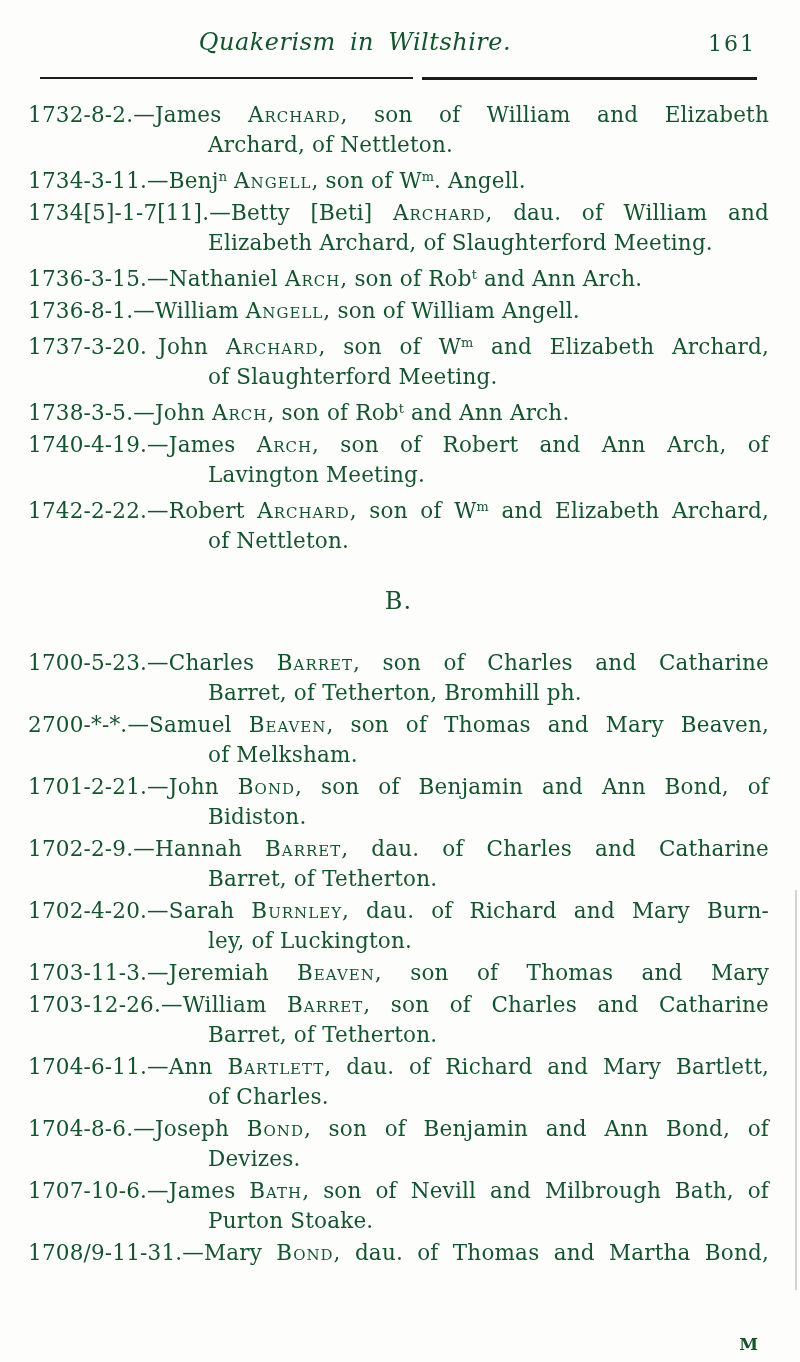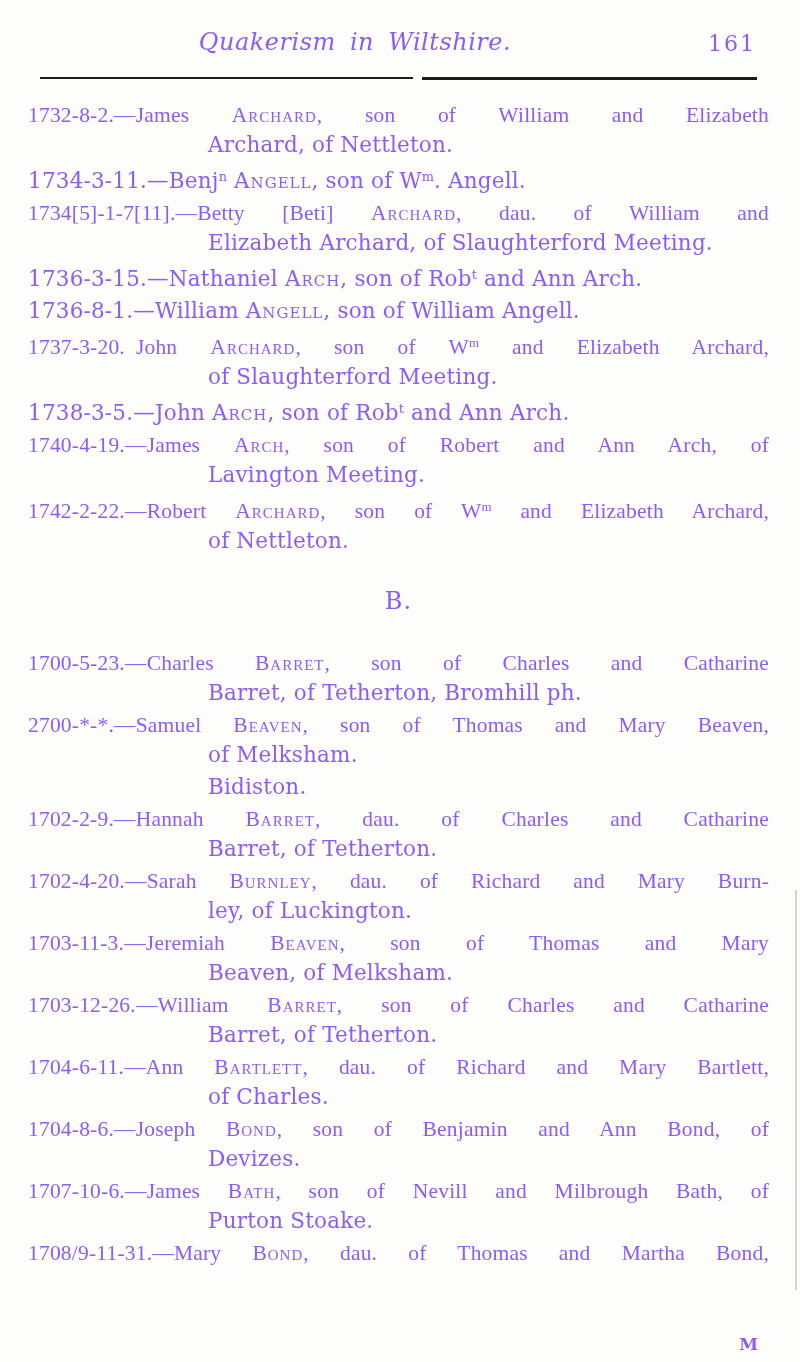--- a/index.html
+++ b/index.html
@@ -3,21 +3,21 @@
 <meta charset="utf-8">
 <style>
   html, body { margin: 0; padding: 0; background: #ffffff; }
   .page {
     position: relative;
     width: 800px;
     height: 1362px;
     background: #fdfdfc;
     overflow: hidden;
     font-family: "DejaVu Serif", serif;
-    color: #8b5cf6;
+    color: #14532d;
   }
   .running-title {
     position: absolute;
     top: 28px; left: 0; right: 90px;
     text-align: center;
     font-style: italic;
     font-size: 24px;
     word-spacing: 6px;
     letter-spacing: 0.5px;
   }
@@ -37,21 +37,21 @@
   main.records {
     position: absolute;
     top: 100px; left: 28px; width: 741px;
     font-size: 21.5px;
     line-height: 30px;
     letter-spacing: 0.2px;
   }
   .entry { margin: 0 0 2px 0; }
   .line { white-space: normal; }
   .line.indent  { padding-left: 180px; }
-  .line.justify { text-align: justify; text-align-last: justify; font-family: Liberation Serif, serif; }
+  .line.justify { text-align: justify; text-align-last: justify; }
   .sc  { font-variant: small-caps; letter-spacing: 1px; }
   .sup { font-size: 0.6em; vertical-align: 0.55em; letter-spacing: 0; }
   .section-heading {
     text-align: center;
     font-size: 24px;
     margin-top: 30px;
     margin-bottom: 32px;
     letter-spacing: 1px;
   }
   .signature-mark {
@@ -120,33 +120,33 @@
       <div class="section-heading">B.</div>
       <div class="entry">
         <div class="line justify"><span>1700-5-23.—Charles </span><span class="sc">Barret</span><span>, son of Charles and Catharine</span></div>
         <div class="line indent"><span>Barret, of Tetherton, Bromhill ph.</span></div>
       </div>
       <div class="entry">
         <div class="line justify"><span>2700-*-*.—Samuel </span><span class="sc">Beaven</span><span>, son of Thomas and Mary Beaven,</span></div>
         <div class="line indent"><span>of Melksham.</span></div>
       </div>
       <div class="entry">
+        <div class="line justify"><span>1701-2-21.—John </span><span class="sc">Bond</span><span>, son of Benjamin and Ann Bond, of</span></div>
         <div class="line indent"><span>Bidiston.</span></div>
       </div>
       <div class="entry">
         <div class="line justify"><span>1702-2-9.—Hannah </span><span class="sc">Barret</span><span>, dau. of Charles and Catharine</span></div>
         <div class="line indent"><span>Barret, of Tetherton.</span></div>
       </div>
       <div class="entry">
         <div class="line justify"><span>1702-4-20.—Sarah </span><span class="sc">Burnley</span><span>, dau. of Richard and Mary Burn-</span></div>
         <div class="line indent"><span>ley, of Luckington.</span></div>
       </div>
       <div class="entry">
         <div class="line justify"><span>1703-11-3.—Jeremiah </span><span class="sc">Beaven</span><span>, son of Thomas and Mary</span></div>
-        <div class="line indent"><span>Beaven, of Melksham.</span></div>
       </div>
       <div class="entry">
         <div class="line justify"><span>1703-12-26.—William </span><span class="sc">Barret</span><span>, son of Charles and Catharine</span></div>
         <div class="line indent"><span>Barret, of Tetherton.</span></div>
       </div>
       <div class="entry">
         <div class="line justify"><span>1704-6-11.—Ann </span><span class="sc">Bartlett</span><span>, dau. of Richard and Mary Bartlett,</span></div>
         <div class="line indent"><span>of Charles.</span></div>
       </div>
       <div class="entry">

